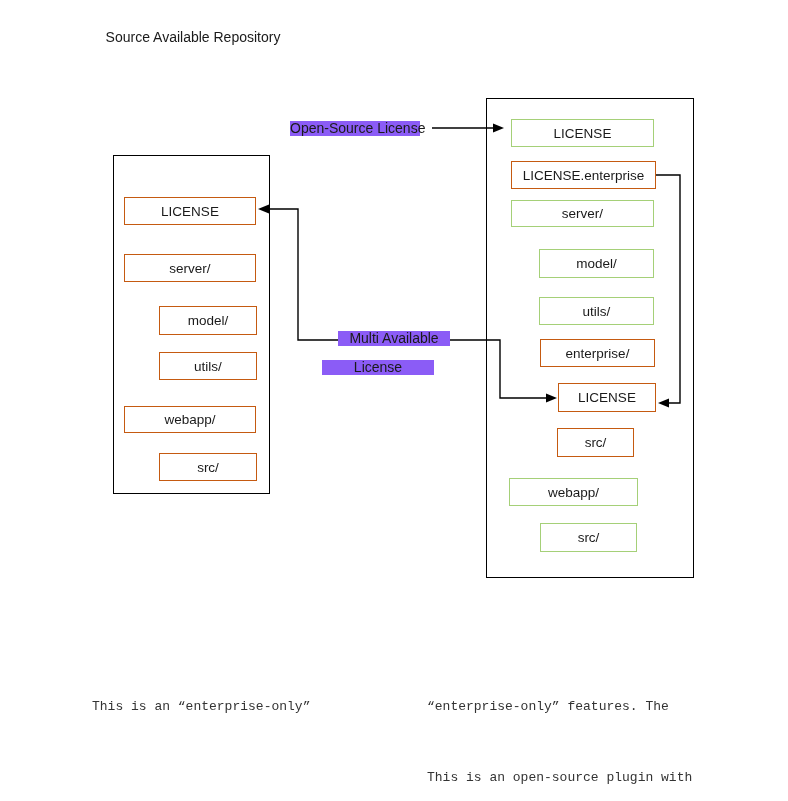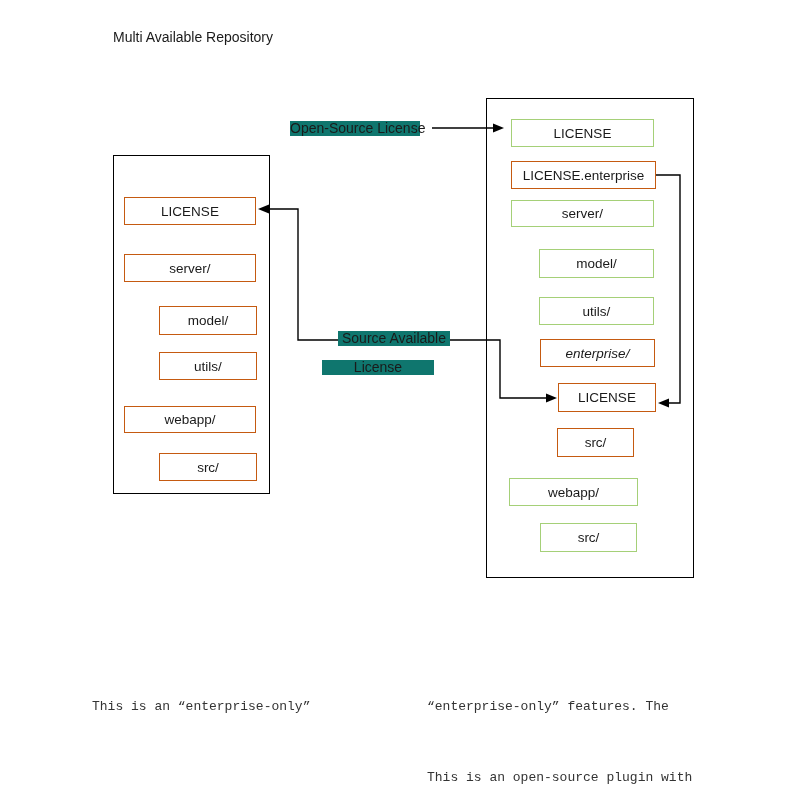--- a/index.html
+++ b/index.html
@@ -36,21 +36,21 @@
     white-space:nowrap;
     z-index:2;
   }
   .file-box.orange{border:1.5px solid var(--orange,#C55A11);}
   .file-box.green{border:1.5px solid var(--green,#A5D078);}
   .annotation{
     position:absolute;
     font-size:14px;
     color:#1a1a1a;
     white-space:nowrap;
-    background:#0f766e;
+    background:#8b5cf6;
     z-index:3;
     line-height:15px;
   }
   .caption{
     position:absolute;
     font-family:"Liberation Mono", monospace;
     font-size:13px;
     line-height:23.5px;
     color:#333333;
     white-space:pre;
@@ -67,21 +67,21 @@
     stroke:var(--line,#000);
     stroke-width:1.4;
   }
   #connector-layer polygon{fill:var(--line,#000);}
 </style>
 </head>
 <body>
 
 <div id="canvas">
 
-  <div class="repo-title abs" style="left:103px;top:29px;width:180px;">Multi Available Repository</div>
+  <div class="repo-title abs" style="left:103px;top:29px;width:180px;">Source Available Repository</div>
 
   <svg id="connector-layer" viewBox="0 0 788 801" xmlns="http://www.w3.org/2000/svg">
 
     <line x1="432" y1="128" x2="495" y2="128"></line>
     <polygon points="504,128 493,123.6 493,132.4"></polygon>
 
     <polyline points="341,340 298,340 298,209 268,209"></polyline>
     <polygon points="258,209 269,204.6 269,213.4"></polygon>
 
     <polyline points="449,340 500,340 500,398 547,398"></polyline>
@@ -98,28 +98,28 @@
   <div class="file-box orange" style="left:159px;top:352px;width:98px;height:28px;">utils/</div>
   <div class="file-box orange" style="left:124px;top:406px;width:132px;height:27px;">webapp/</div>
   <div class="file-box orange" style="left:159px;top:453px;width:98px;height:28px;">src/</div>
 
   <div class="repo-outline" style="left:486px;top:98px;width:208px;height:480px;"></div>
   <div class="file-box green" style="left:511px;top:119px;width:143px;height:28px;">LICENSE</div>
   <div class="file-box orange" style="left:511px;top:161px;width:145px;height:28px;">LICENSE.enterprise</div>
   <div class="file-box green" style="left:511px;top:200px;width:143px;height:27px;">server/</div>
   <div class="file-box green" style="left:539px;top:249px;width:115px;height:29px;">model/</div>
   <div class="file-box green" style="left:539px;top:297px;width:115px;height:28px;">utils/</div>
-  <div class="file-box orange" style="left:540px;top:339px;width:115px;height:28px;font-style:italic;">enterprise/</div>
+  <div class="file-box orange" style="left:540px;top:339px;width:115px;height:28px;">enterprise/</div>
   <div class="file-box orange" style="left:558px;top:383px;width:98px;height:29px;">LICENSE</div>
   <div class="file-box orange" style="left:557px;top:428px;width:77px;height:29px;">src/</div>
   <div class="file-box green" style="left:509px;top:478px;width:129px;height:28px;">webapp/</div>
   <div class="file-box green" style="left:540px;top:523px;width:97px;height:29px;">src/</div>
 
   <div class="annotation" style="left:290px;top:121px;width:130px;text-align:right;">Open-Source License</div>
-  <div class="annotation" style="left:338px;top:331px;width:112px;text-align:center;">Source Available</div>
+  <div class="annotation" style="left:338px;top:331px;width:112px;text-align:center;">Multi Available</div>
   <div class="annotation" style="left:322px;top:360px;width:112px;text-align:center;">License</div>
 
   <div class="caption" style="left:92px;top:648px;">
     <div>This is an “enterprise-only”</div>
     
   </div>
   <div class="caption" style="left:427px;top:648px;">
     <div>“enterprise-only” features. The</div>
     <div>This is an open-source plugin with</div>
     

